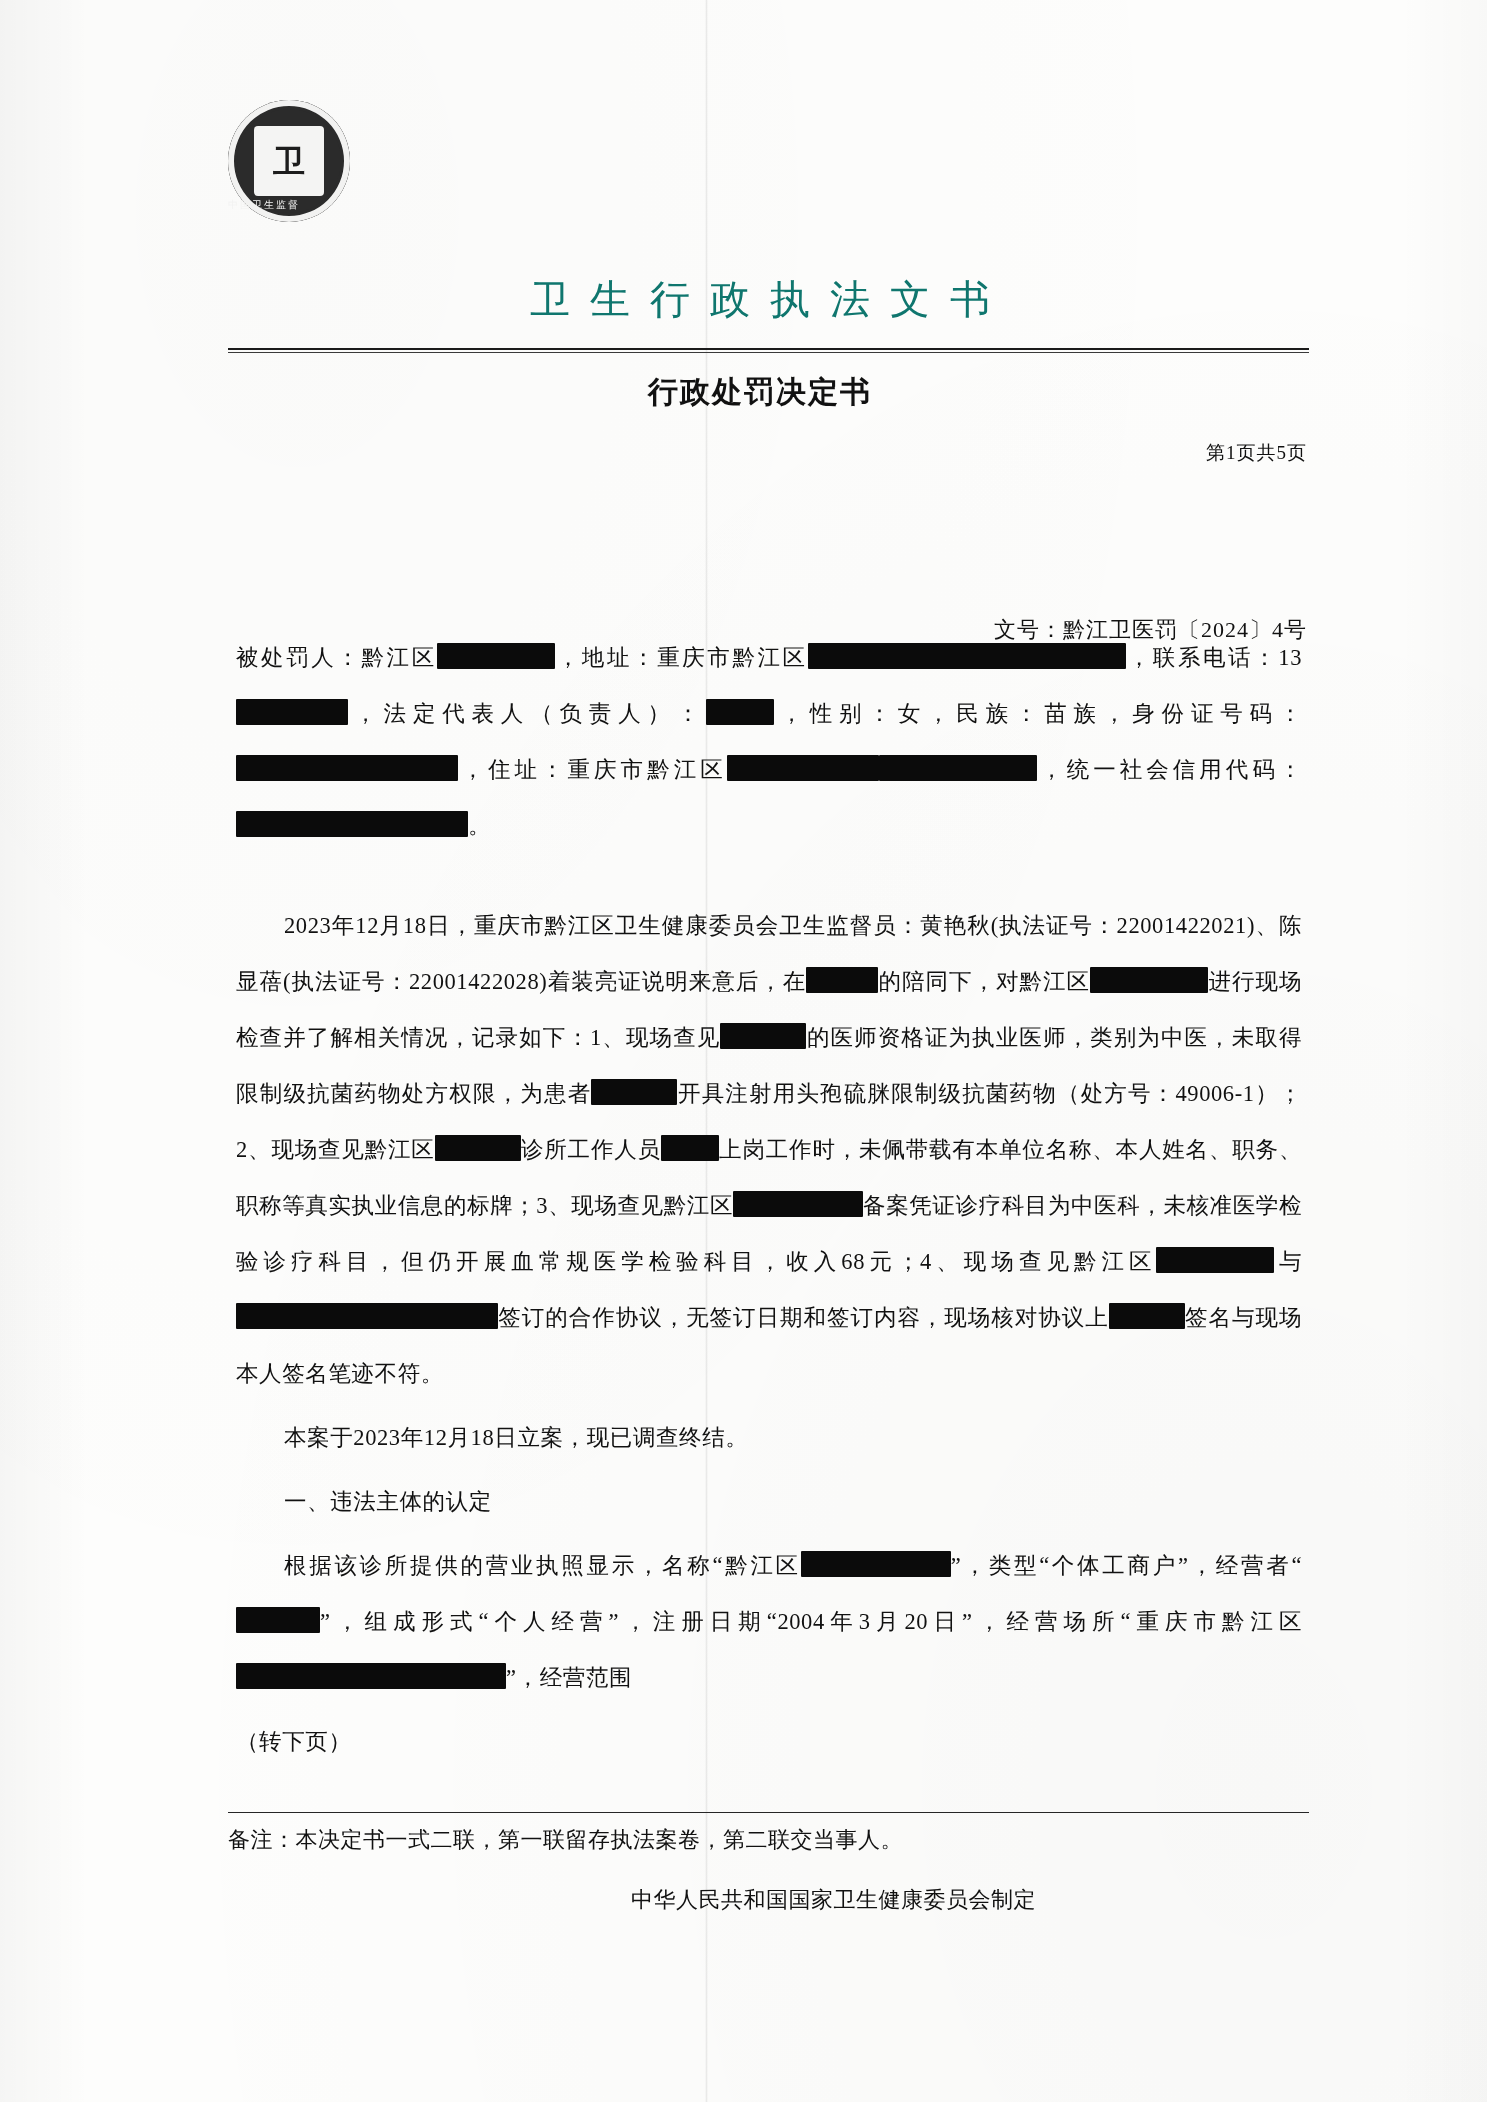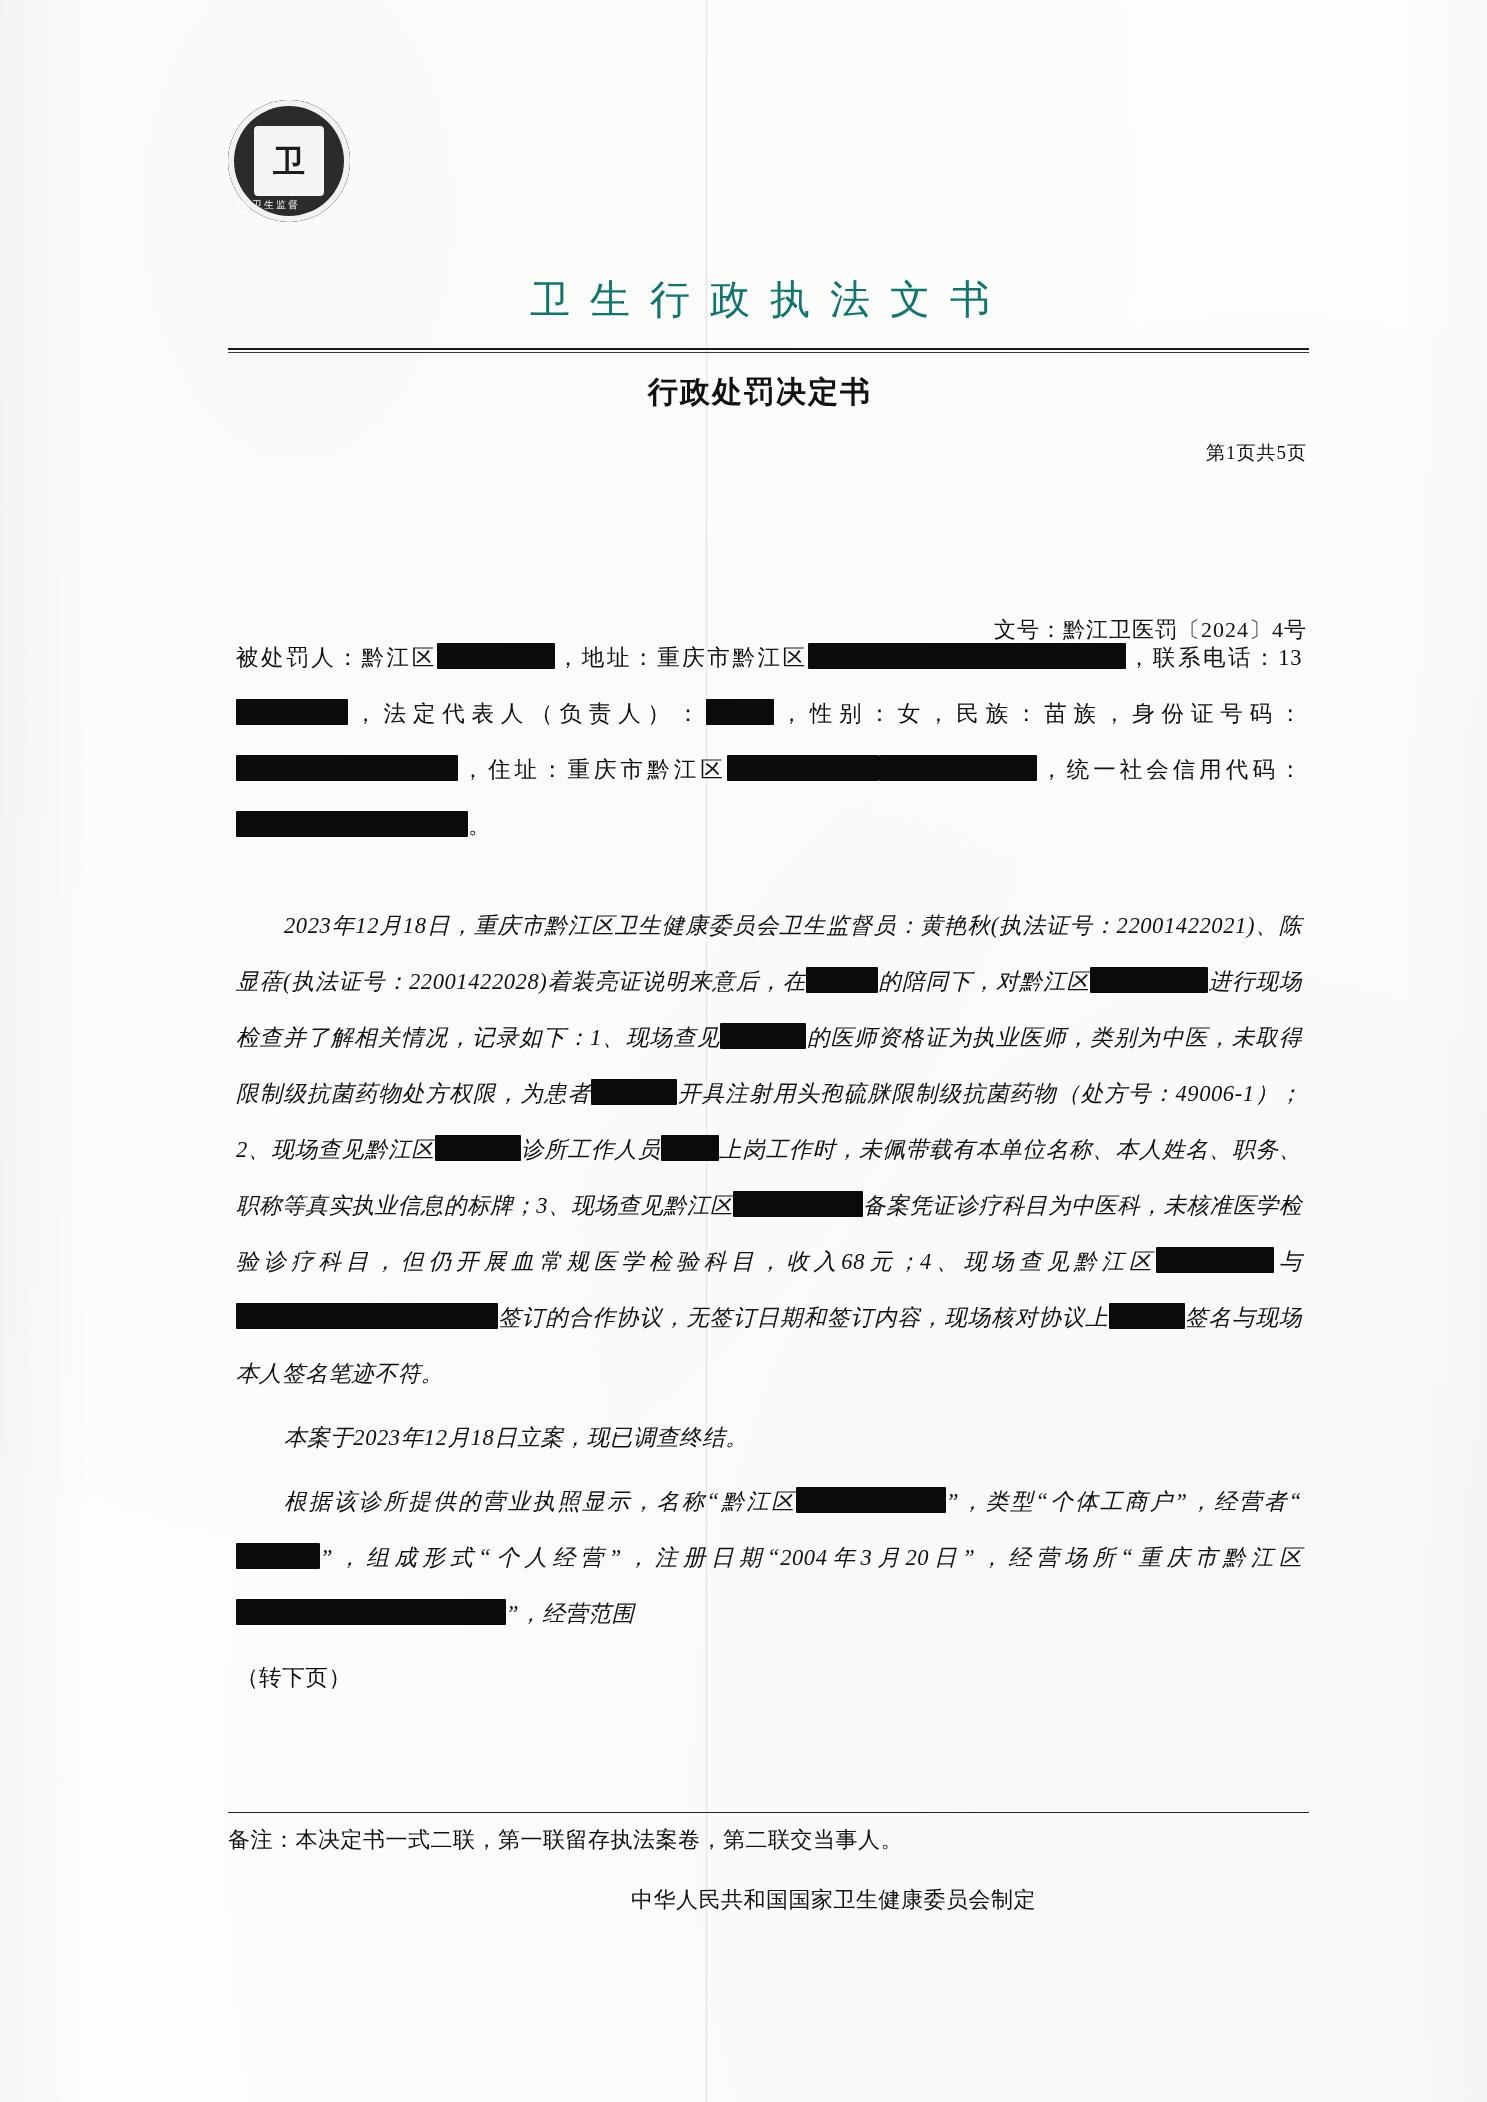--- a/index.html
+++ b/index.html
@@ -137,21 +137,21 @@
     position: absolute;
     left: 228px;
     top: 622px;
     width: 1082px;
     font-size: 22.5px;
     line-height: 56px;
     text-align: justify;
     letter-spacing: 0.6px;
   }
   .body p { margin: 8px; }
-  .indent { text-indent: 48px; font-style: italic; }
+  .indent { text-indent: 48px; }
   .gap { height: 28px; }
 
   
   .rd {
     display: inline-block;
     background: #0b0b0b;
     vertical-align: -4px;
     border-radius: 1px;
     height: 26px;
   }
@@ -210,20 +210,21 @@
     </p>
 
     <div class="gap"></div>
 
     <p class="indent">
       <span>2023年12月18日，重庆市黔江区卫生健康委员会卫生监督员：黄艳秋(执法</span><span>证号：22001422021)、陈显蓓(执法证号：22001422028)着装亮证说明来意后，</span><span>在</span><span class="rd" style="width:72px"></span><span>的陪同下，对黔江区</span><span class="rd" style="width:118px"></span><span>进行现场检查并了解相关情况，记录</span><span>如下：1、现场查见</span><span class="rd" style="width:86px"></span><span>的医师资格证为执业医师，类别为中医，未取得限制</span><span>级抗菌药物处方权限，为患者</span><span class="rd" style="width:86px"></span><span>开具注射用头孢硫脒限制级抗菌药物（处</span><span>方号：49006-1）；2、现场查见黔江区</span><span class="rd" style="width:86px"></span><span>诊所工作人员</span><span class="rd" style="width:58px"></span><span>上岗工作时，未</span><span>佩带载有本单位名称、本人姓名、职务、职称等真实执业信息的标牌；3、现场</span><span>查见黔江区</span><span class="rd" style="width:130px"></span><span>备案凭证诊疗科目为中医科，未核准医学检验诊疗科</span><span>目，但仍开展血常规医学检验科目，收入68元；4、现场查见黔江区</span><span class="rd" style="width:118px"></span><span>与</span><span class="rd" style="width:262px"></span><span>签订的合作协议，无签订日期和签订内容，现场</span><span>核对协议上</span><span class="rd" style="width:76px"></span><span>签名与现场本人签名笔迹不符。</span>
     </p>
 
     <p class="indent">本案于2023年12月18日立案，现已调查终结。</p>
 
+    <p class="indent">一、违法主体的认定</p>
 
     <p class="indent">
       <span>根据该诊所提供的营业执照显示，名称“黔江区</span><span class="rd" style="width:150px"></span><span>”，类型“个</span><span>体工商户”，经营者“</span><span class="rd" style="width:84px"></span><span>”，组成形式“个人经营”，注册日期“2004年3</span><span>月20日”，经营场所“重庆市黔江区</span><span class="rd" style="width:270px"></span><span>”，经营范围</span>
     </p>
 
     <p>（转下页）</p>
   </div>
 
   <div class="foot-rule"></div>
   <div class="note">备注：本决定书一式二联，第一联留存执法案卷，第二联交当事人。</div>

